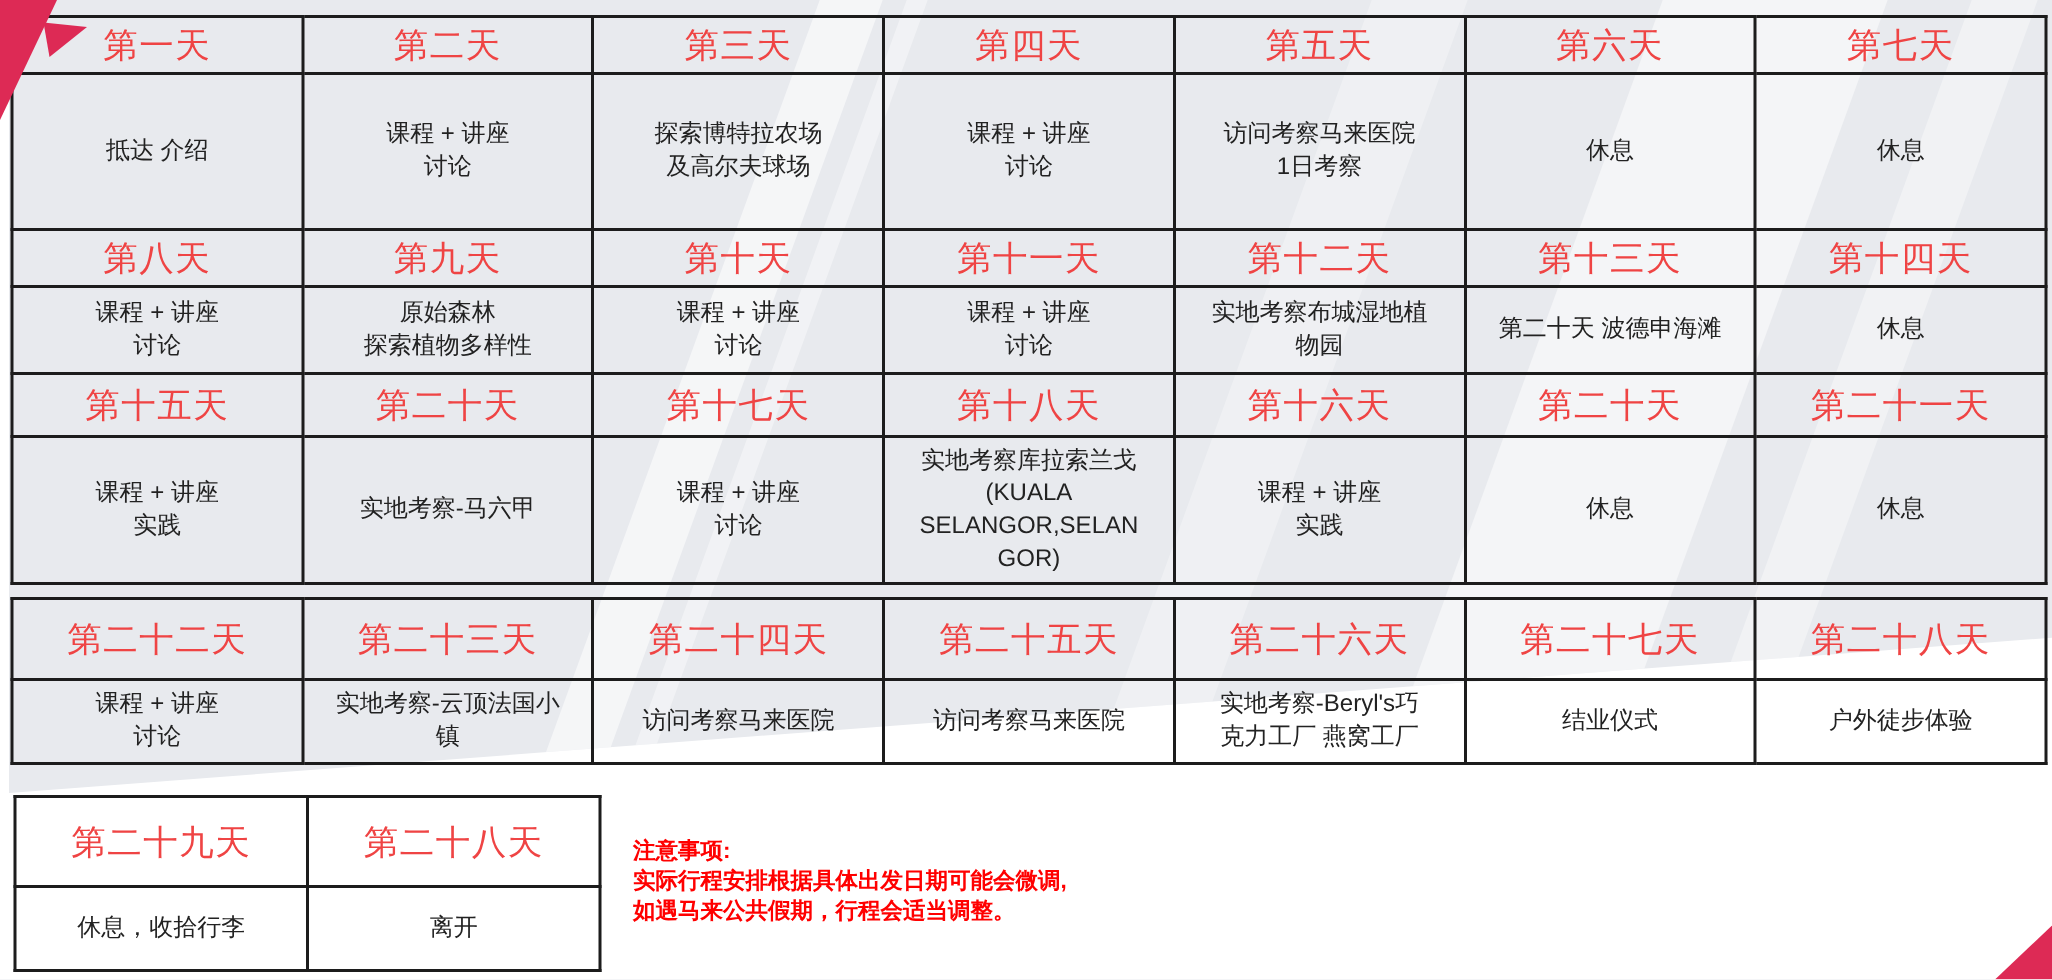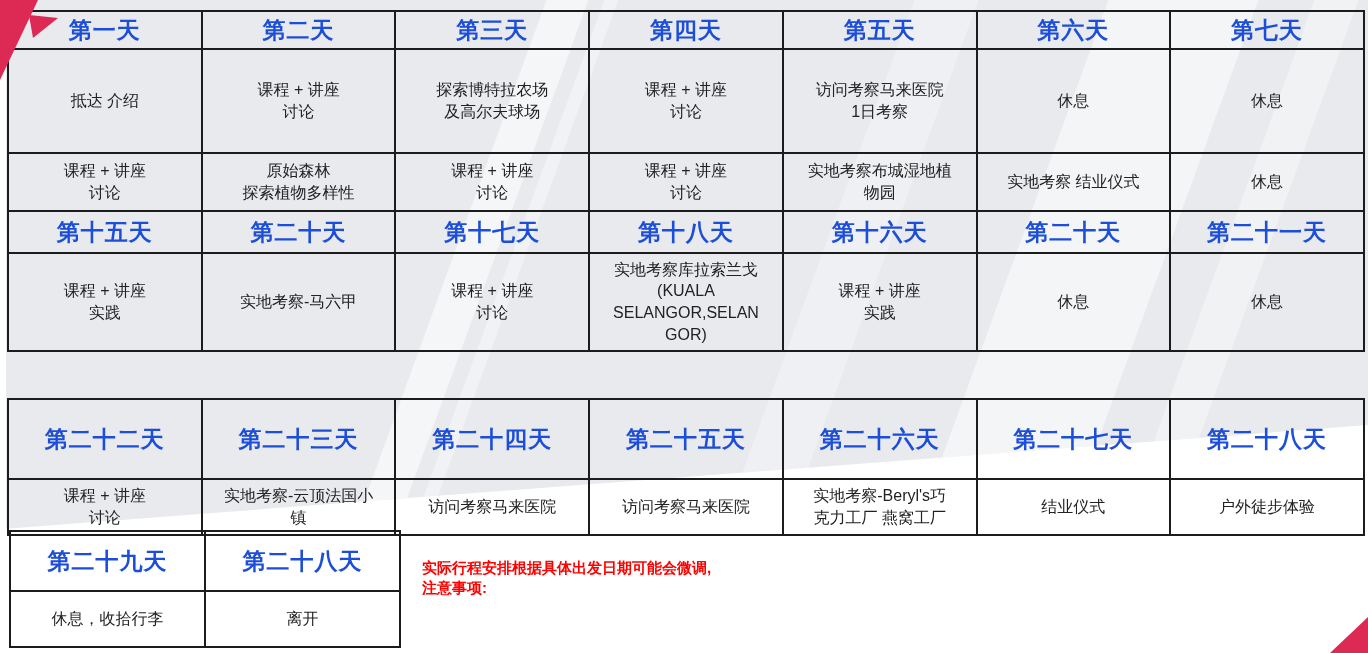--- a/index.html
+++ b/index.html
@@ -29,33 +29,33 @@
   table{
     position:absolute;border-collapse:collapse;table-layout:fixed;
     z-index:2;
   }
   td{
     border:2px solid #1c1c1c;
     text-align:center;vertical-align:middle;
     padding:2px 10px;overflow:hidden;
   }
   td.hdr{
-    font-size:23px;font-weight:bold;color:#1d4ed8;
+    font-size:23px;font-weight:normal;color:#ef4444;
     letter-spacing:1px;
   }
   td.act{
     font-size:16px;color:#222;
     white-space:pre-line;line-height:1.35;
   }
   #table-week1{left:7px;top:10px;width:1358px;}
   #table-week4{left:7px;top:398px;width:1358px;}
   #table-week5{left:9px;top:530px;width:392px;}
   tr.h38{height:38px;}  tr.h104{height:104px;padding-left:32px;}
   tr.h58{height:58px;}  tr.h42{height:42px;}
-  tr.h98{height:98px;}  tr.h64{height:80px;}
+  tr.h98{height:98px;}  tr.h64{height:54px;}
   tr.h56{height:56px;}  tr.h60{height:60px;}
 
   .note{
     position:absolute;left:422px;top:558px;z-index:3;
     color:#ff0000;font-size:15px;line-height:20px;font-weight:bold;
   }
   .corner-tl{position:absolute;left:0;top:0;z-index:5;}
   .corner-br{position:absolute;right:0;bottom:0;z-index:5;}
 </style>
 </head>
@@ -86,32 +86,41 @@
 讨论</td>
     <td class="act">探索博特拉农场
 及高尔夫球场</td>
     <td class="act">课程 + 讲座
 讨论</td>
     <td class="act">访问考察马来医院
 1日考察</td>
     <td class="act">休息</td>
     <td class="act">休息</td>
   </tr>
+  <tr class="h38">
+    <td class="hdr">第八天</td>
+    <td class="hdr">第九天</td>
+    <td class="hdr">第十天</td>
+    <td class="hdr">第十一天</td>
+    <td class="hdr">第十二天</td>
+    <td class="hdr">第十三天</td>
+    <td class="hdr">第十四天</td>
+  </tr>
   <tr class="h58">
     <td class="act">课程 + 讲座
 讨论</td>
     <td class="act">原始森林
 探索植物多样性</td>
     <td class="act">课程 + 讲座
 讨论</td>
     <td class="act">课程 + 讲座
 讨论</td>
     <td class="act">实地考察布城湿地植
 物园</td>
-    <td class="act">实地考察 结业仪式</td>
+    <td class="act">第二十天 波德申海滩</td>
     <td class="act">休息</td>
   </tr>
   <tr class="h42">
     <td class="hdr">第十五天</td>
     <td class="hdr">第二十天</td>
     <td class="hdr">第十七天</td>
     <td class="hdr">第十八天</td>
     <td class="hdr">第十六天</td>
     <td class="hdr">第二十天</td>
     <td class="hdr">第二十一天</td>
@@ -167,22 +176,23 @@
     <td class="hdr">第二十八天</td>
   </tr>
   <tr class="h56">
     <td class="act">休息，收拾行李</td>
     <td class="act">离开</td>
   </tr>
 </tbody>
   </table>
 
 <div class="note">
+  <div>注意事项:</div>
   <div>实际行程安排根据具体出发日期可能会微调,</div>
-  <div>注意事项:</div>
+  <div>如遇马来公共假期，行程会适当调整。</div>
 </div>
 
 <svg class="corner-tl" width="70" height="85">
   <polygon points="0,0 38,0 0,80" fill="#dd2a55"></polygon>
   <polygon points="29,15 58,18 33,38" fill="#dd2a55"></polygon>
 </svg>
 <svg class="corner-br" width="40" height="36">
   <polygon points="40,0 40,36 2,36" fill="#dd2a55"></polygon>
 </svg>
 

